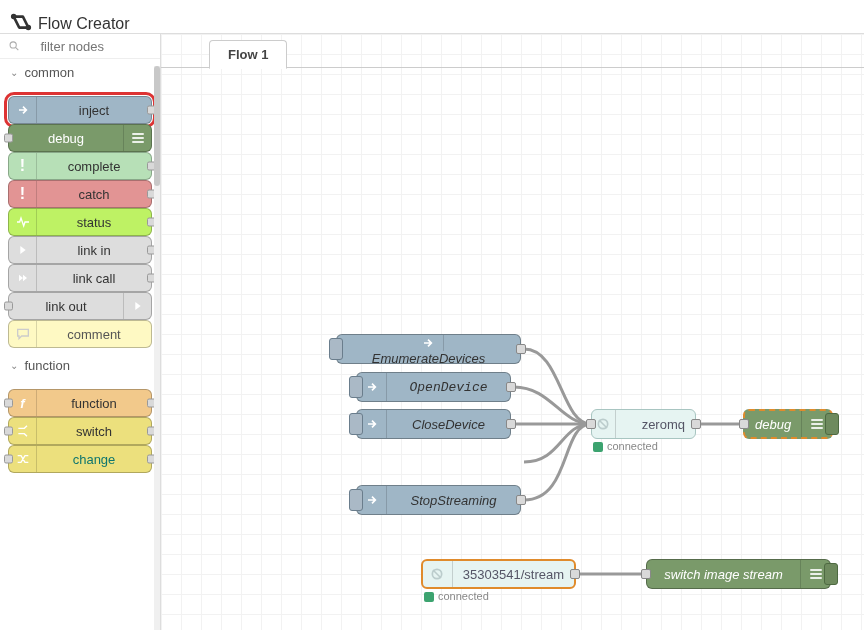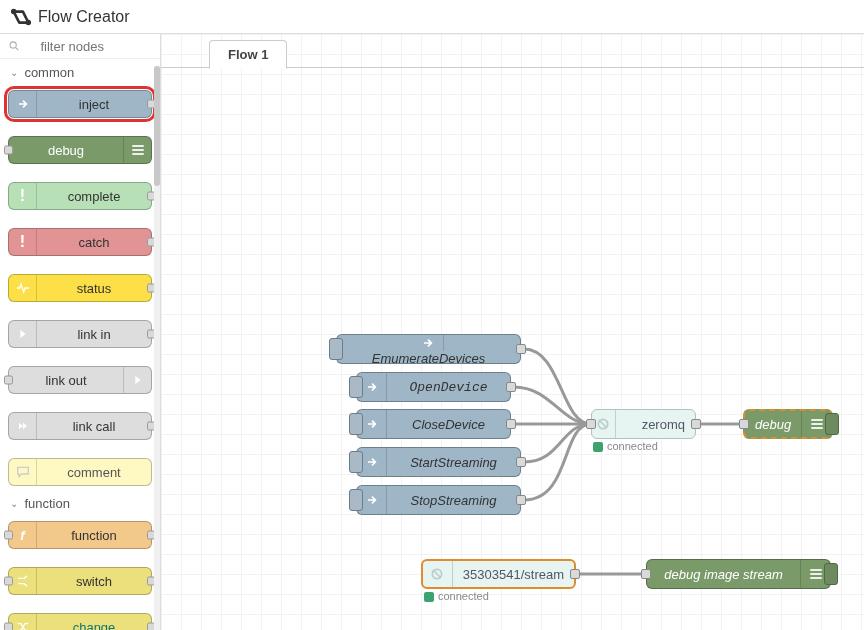--- a/index.html
+++ b/index.html
@@ -1,39 +1,39 @@
 <!DOCTYPE html>
 <html><head>
 <meta charset="utf-8">
 <style>
 * { box-sizing: border-box; margin: 0; padding: 0; }
 html, body { width: 864px; height: 630px; font-family: -apple-system, BlinkMacSystemFont, "Segoe UI", Helvetica, Arial, sans-serif; font-size: 13px; color: #333; background: #fff; overflow: hidden; }
-.header { height: 34px; display: flex; align-items: center; padding: 0 10px; border-bottom: 1px solid #ddd; }
+.header { height: 34px; display: flex; align-items: flex-end; padding: 0 10px; border-bottom: 1px solid #ddd; }
 .header .logo { width: 22px; height: 22px; margin-right: 6px; }
 .header .title { font-size: 16px; font-weight: 500; color: #333; }
 .main { display: flex; height: calc(630px - 34px); }
 .sidebar { width: 161px; border-right: 1px solid #ddd; display: flex; flex-direction: column; position: relative; }
 .filter { padding: 4px 8px; border-bottom: 1px solid #eee; display: flex; align-items: center; gap: 20px; color: #888; }
 .filter input { border: none; outline: none; width: 100%; font-size: 13px; color: #555; }
 .cat-header { padding: 6px 10px; font-size: 13px; color: #555; display: flex; align-items: center; gap: 6px; cursor: pointer; }
 .cat-header .chev { font-size: 10px; color: #888; }
-.palette { padding: 4px 8px; display: flex; flex-direction: column; gap: 18px; }
+.palette { padding: 4px 8px; display: flex; flex-direction: column; gap: 0; margin-top: 6px; }
 .pnode { height: 28px; border-radius: 6px; border: 1px solid rgba(0,0,0,0.25); display: flex; align-items: center; position: relative; font-size: 13px; cursor: move; }
 .pnode.selected { outline: 3px solid #d33; outline-offset: 1px; }
 .pnode .iconbox { width: 28px; height: 100%; border-right: 1px solid rgba(0,0,0,0.15); display: flex; align-items: center; justify-content: center; border-radius: 5px 0 0 5px; }
 .pnode .iconbox.right { border-right: none; border-left: 1px solid rgba(0,0,0,0.15); border-radius: 0 5px 5px 0; }
 .pnode .lbl { flex: 1; text-align: center; padding: 0 4px; white-space: nowrap; overflow: hidden; text-overflow: ellipsis; }
 .pnode .port { width: 9px; height: 9px; background: #d9d9d9; border: 1px solid #999; border-radius: 2px; position: absolute; top: 50%; transform: translateY(-50%); }
 .pnode .port.l { left: -5px; }
 .pnode .port.r { right: -5px; }
 .pnode.inject { background: #9fb6c6; color: #333; }
 .pnode.debug { background: #7a9a6a; color: #fff; }
 .pnode.complete { background: #b7e0b7; color: #333; }
 .pnode.catch { background: #e29494; color: #333; }
-.pnode.status { background: #fde047; color: #333; }
+.pnode.status { background: #bef264; color: #333; }
 .pnode.link { background: #ddd; color: #333; }
 .pnode.comment { background: #fef9c3; color: #555; }
 .pnode.function { background: #f2c98b; color: #333; }
 .pnode.switch { background: #ece07d; color: #333; }
 .pnode.change { background: #ece07d; color: #0f766e; }
 .palette-scroll { width: 6px; background: #f0f0f0; position: absolute; right: 0; top: 32px; bottom: 0; }
 .palette-scroll .thumb { position: absolute; left: 0; right: 0; top: 0; height: 120px; background: #c8c8c8; border-radius: 3px; }
 
 .canvas-wrap { flex: 1; position: relative; background:
   linear-gradient(#f2f2f2 1px, transparent 1px) 0 0 / 20px 20px,
@@ -139,36 +139,36 @@
       <div class="pnode link">
         <div class="iconbox">
           <svg class="icon-svg" viewBox="0 0 24 24" fill="#fff">
               <path d="M8 6 L16 12 L8 18 Z"></path>
             </svg>
         </div>
         <div class="lbl">link in</div>
         <div class="port r"></div>
       </div>
       <div class="pnode link">
+        <div class="iconbox">
+          <svg class="icon-svg" viewBox="0 0 24 24" fill="#fff">
+              <path d="M6 7 L12 12 L6 17 Z M12 7 L18 12 L12 17 Z"></path>
+            </svg>
+        </div>
+        <div class="lbl">link call</div>
+        <div class="port r"></div>
+      </div>
+      <div class="pnode link">
         <div class="port l"></div>
         <div class="lbl">link out</div>
         <div class="iconbox right">
           <svg class="icon-svg" viewBox="0 0 24 24" fill="#fff">
               <path d="M8 6 L16 12 L8 18 Z"></path>
             </svg>
         </div>
-      </div>
-      <div class="pnode link">
-        <div class="iconbox">
-          <svg class="icon-svg" viewBox="0 0 24 24" fill="#fff">
-              <path d="M6 7 L12 12 L6 17 Z M12 7 L18 12 L12 17 Z"></path>
-            </svg>
-        </div>
-        <div class="lbl">link call</div>
-        <div class="port r"></div>
       </div>
       <div class="pnode comment">
         <div class="iconbox">
           <svg class="icon-svg" viewBox="0 0 24 24" fill="none" stroke="#ccc" stroke-width="2">
               <path d="M4 5 H20 V15 H10 L6 19 V15 H4 Z"></path>
             </svg>
         </div>
         <div class="lbl">comment</div>
       </div>
     </div>
@@ -252,30 +252,20 @@
     <div class="node inject" style="left:195px; top:375px; width:155px;">
       <div class="btnport l"></div>
       <div class="iconbox">
           <svg class="icon-svg" viewBox="0 0 24 24" fill="none" stroke="#fff" stroke-width="2.5">
             <path d="M6 12 H16 M12 7 L17 12 L12 17"></path>
           </svg>
         </div>
       <div class="lbl">CloseDevice</div>
       <div class="port r"></div>
     </div>
-    <div class="node inject" style="left:195px; top:413px; width:165px;">
-      <div class="btnport l"></div>
-      <div class="iconbox">
-          <svg class="icon-svg" viewBox="0 0 24 24" fill="none" stroke="#fff" stroke-width="2.5">
-            <path d="M6 12 H16 M12 7 L17 12 L12 17"></path>
-          </svg>
-        </div>
-      <div class="lbl">StartStreaming</div>
-      <div class="port r"></div>
-    </div>
     <div class="node inject" style="left:195px; top:451px; width:165px;">
       <div class="btnport l"></div>
       <div class="iconbox">
           <svg class="icon-svg" viewBox="0 0 24 24" fill="none" stroke="#fff" stroke-width="2.5">
             <path d="M6 12 H16 M12 7 L17 12 L12 17"></path>
           </svg>
         </div>
       <div class="lbl">StopStreaming</div>
       <div class="port r"></div>
     </div>
@@ -315,21 +305,21 @@
           </svg>
         </div>
       <div class="lbl">35303541/stream</div>
       <div class="port r"></div>
     </div>
     <div class="status-dot green" style="left:263px; top:558px;"></div>
     <div class="status-label" style="left:277px; top:556px;">connected</div>
 
     <div class="node debug" style="left:485px; top:525px; width:185px;">
       <div class="port l"></div>
-      <div class="lbl">debug image stream</div>
+      <div class="lbl">switch image stream</div>
       <div class="iconbox right">
           <div class="icon-bars">
             <span></span>
             <span></span>
             <span></span>
           </div>
         </div>
       <div class="btnport r" style="background:#6e8a5e;border-color:#4e6a42;"></div>
     </div>
 

